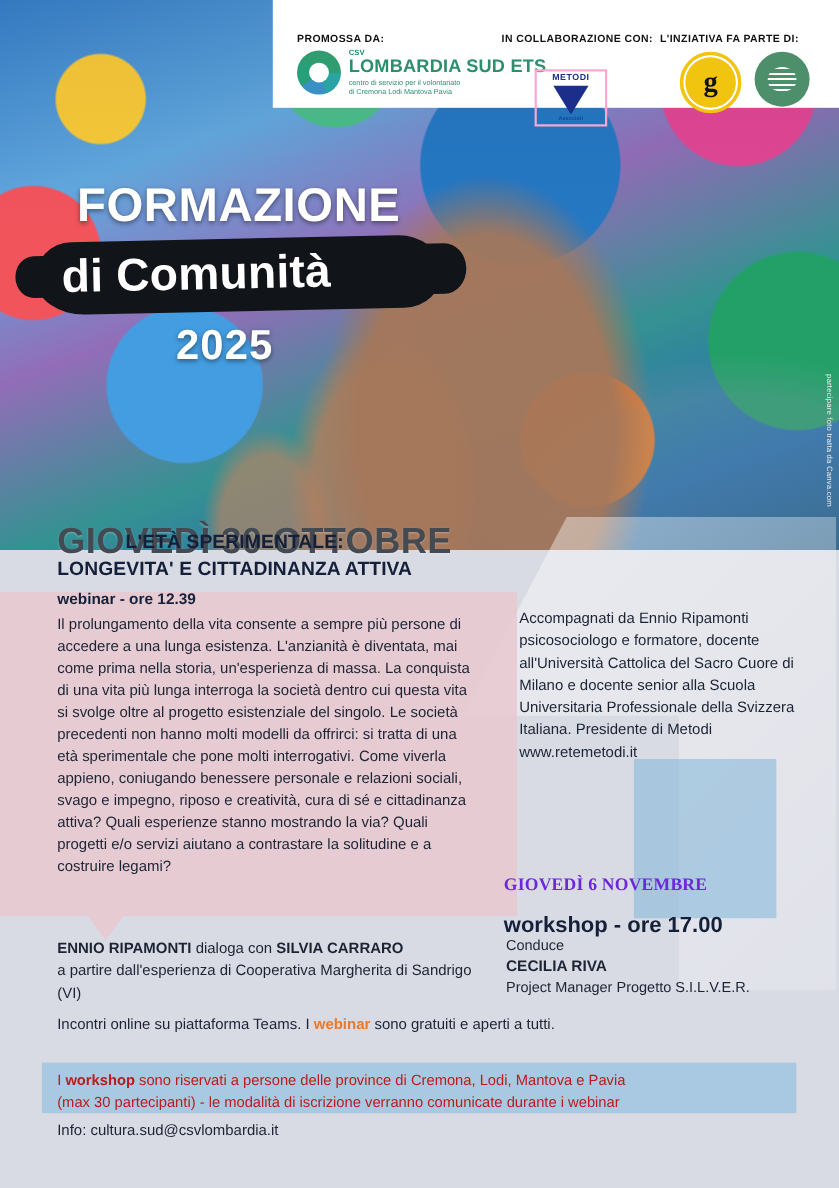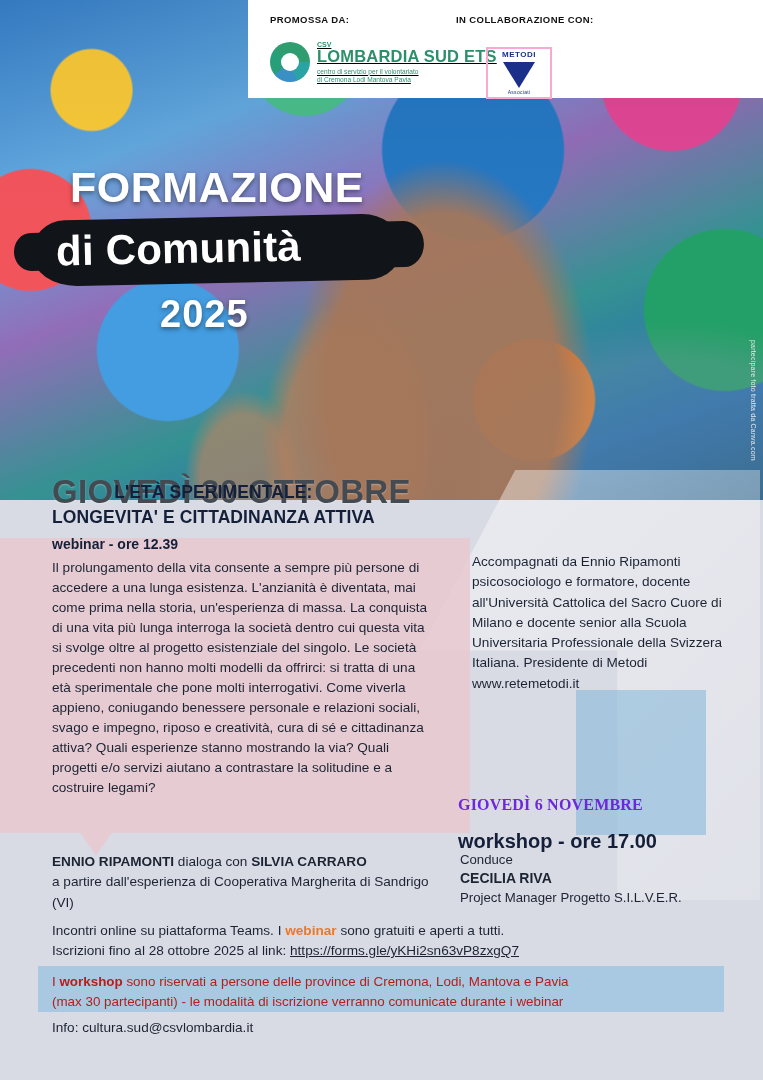--- a/index.html
+++ b/index.html
@@ -73,27 +73,27 @@
   .hdr-col {
     position: absolute;
     top: 14px;
   }
   .hdr-label {
     font-size: 9.5px;
     font-weight: bold;
     letter-spacing: .4px;
     color: #111;
     white-space: nowrap;
+    margin-top: 16px;
   }
   .csv-block {
     display: flex;
     align-items: center;
     gap: 7px;
-    margin-top: 16px;
-    text-decoration: underline;
+    margin-top: 4px;
   }
   .csv-mark {
     width: 40px; height: 40px;
     border-radius: 50%;
     background:
       conic-gradient(from 20deg, #2f9d6f 0deg 70deg, #29a3a3 70deg 140deg, #3a8fc4 140deg 210deg, #27a07a 210deg 290deg, #2f9d6f 290deg 360deg);
     position: relative;
     flex: none;
   }
   .csv-mark:after {
@@ -428,20 +428,31 @@
 
     <div class="hdr-col" style="left: 208px;">
       <div class="hdr-label">IN COLLABORAZIONE CON:</div>
       <div class="metodi-logo" style="margin-left: 30px;">
         <div class="mt">METODI</div>
         <div class="metodi-tri"></div>
         <div class="metodi-sub">Associati</div>
       </div>
     </div>
 
+    <div class="hdr-col" style="left: 352px;">
+      <div class="hdr-label">L'INZIATIVA FA PARTE DI:</div>
+      <div class="partner-logos" style="margin-left: 18px;">
+        <div class="plogo gold">
+          <span class="g">g</span>
+        </div>
+        <div class="plogo green">
+          <span class="rings"></span>
+        </div>
+      </div>
+    </div>
   </div>
 
   <div class="title-formazione">FORMAZIONE</div>
   <div class="brush"></div>
   <div class="title-comunita">di Comunità</div>
   <div class="title-year">2025</div>
 
   <div class="credit">partecipare foto tratta da Canva.com</div>
 
   <div class="date1">GIOVEDÌ 30 OTTOBRE</div>
@@ -463,21 +474,20 @@
   <div class="date2">GIOVEDÌ 6 NOVEMBRE</div>
   <div class="workshop-line">workshop - ore 17.00</div>
   <div class="conduce">
     <div>Conduce</div>
     <div class="nm">CECILIA RIVA</div>
     <div>Project Manager Progetto S.I.L.V.E.R.</div>
   </div>
 
   <div class="info1">
     <div><span>Incontri online su piattaforma Teams. I </span><span class="hl">webinar</span><span> sono gratuiti e aperti a tutti.</span></div>
-    <div><span>Iscrizioni fino al 28 ottobre 2025 al link: </span><a href="#">https://forms.gle/yKHi2sn63vP8zxgQ7</a></div>
   </div>
 
   <div class="blue-band"></div>
   <div class="info2">
     <div><span>I </span><b>workshop</b><span> sono riservati a persone delle province di Cremona, Lodi, Mantova e Pavia</span></div>
     <div>(max 30 partecipanti) - le modalità di iscrizione verranno comunicate durante i webinar</div>
   </div>
 
   <div class="info3">Info: cultura.sud@csvlombardia.it</div>
 

